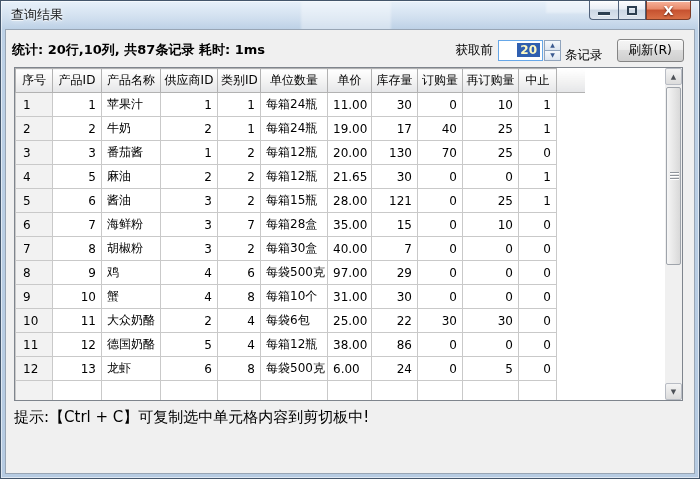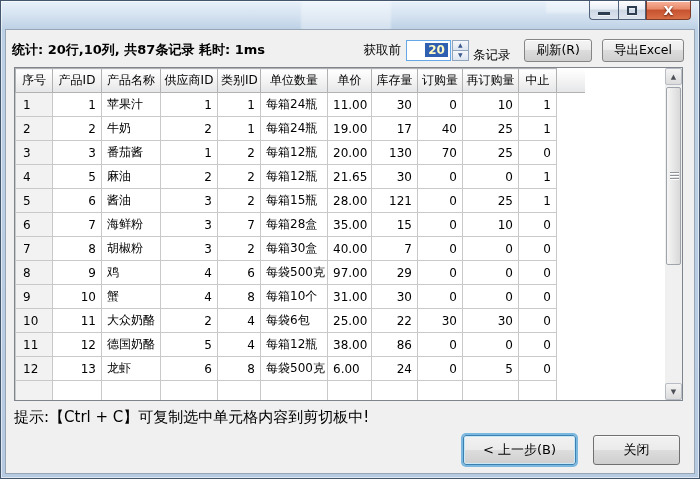--- a/index.html
+++ b/index.html
@@ -91,20 +91,23 @@
     box-shadow:0 0 0 2px #7ab8e0, inset 0 0 0 1px #c9e8f7, inset 0 1px 0 #fff; }
   .dlg-btn.close-dlg { width:87px; }
 </style>
 </head>
 <body>
 
 <div class="window">
   <div class="glass-a"></div>
   <div class="glass-b"></div>
 
+  <div class="titlebar">
+    <span class="title-text">查询结果</span>
+  </div>
 
   <div class="caption-buttons">
     <div class="cap-btn min">
       <span class="glyph-min"></span>
     </div>
     <div class="cap-btn max">
       <span class="glyph-max"></span>
     </div>
     <div class="cap-btn close">
       <span class="glyph-close">X</span>
@@ -123,21 +126,20 @@
       <div class="spin-buttons">
         <div class="spin-btn up">
           <span>▲</span>
         </div>
         <div class="spin-btn down">
           <span>▼</span>
         </div>
       </div>
       <span class="records-label">条记录</span>
       <button class="tool-btn">刷新(R)</button>
-      <button class="tool-btn">导出Excel</button>
     </div>
 
     <div class="grid-wrap">
       <table class="grid">
         <colgroup id="grid-cols">
             <col style="width: 37px;">
             <col style="width: 49px;">
             <col style="width: 59px;">
             <col style="width: 57px;">
             <col style="width: 43px;">
@@ -362,19 +364,15 @@
             </span>
         </div>
         <div class="scroll-btn down">
           <span>▼</span>
         </div>
       </div>
     </div>
 
     <div class="hint">提示:【Ctrl + C】可复制选中单元格内容到剪切板中!</div>
 
-    <div class="button-row">
-      <button class="dlg-btn prev">&lt; 上一步(B)</button>
-      <button class="dlg-btn close-dlg">关闭</button>
-    </div>
 
   </div>
 </div>
 
 </body></html>

